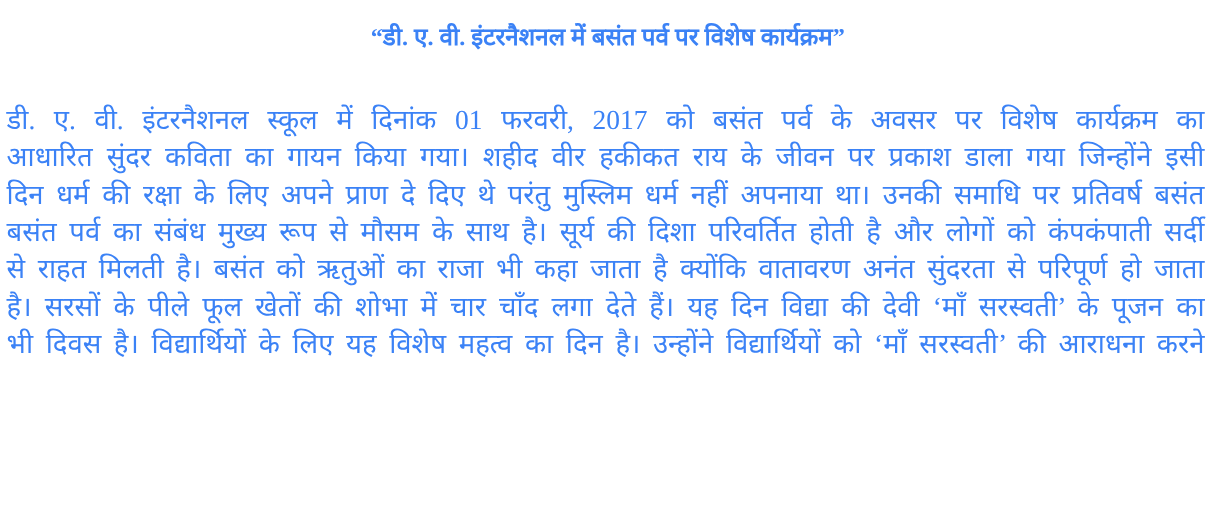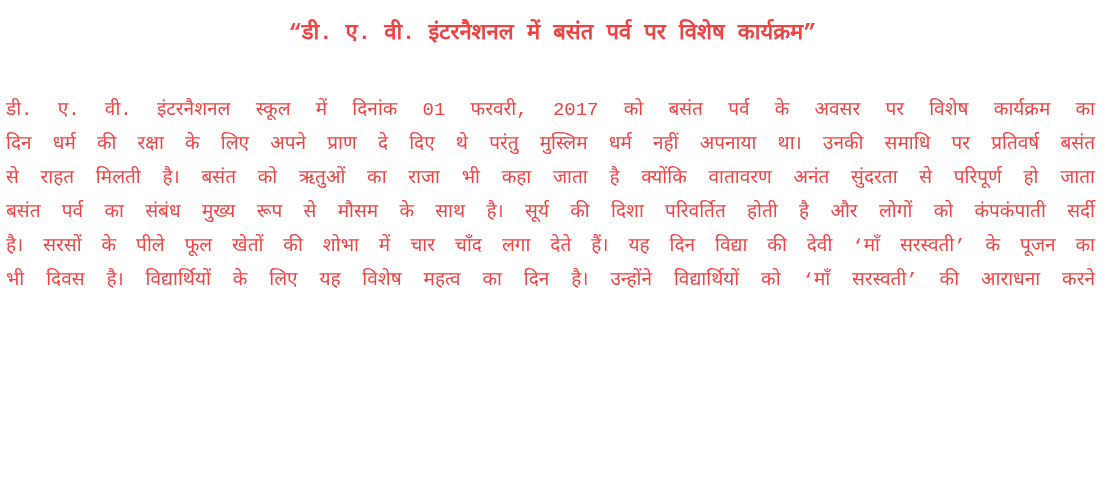--- a/index.html
+++ b/index.html
@@ -5,37 +5,37 @@
   html, body {
     margin: 0;
     padding: 0;
     background: #ffffff;
   }
   .page {
     position: relative;
     width: 1105px;
     height: 482px;
     background: #ffffff;
-    color: #ef4444;
-    font-family: Liberation Mono, monospace;
+    color: #3b82f6;
+    font-family: Liberation Serif, serif;
     overflow: hidden;
     box-sizing: border-box;
   }
   .doc-title {
     margin: 0;
     padding-top: 19px;
     text-align: center;
     font-size: 22px;
     font-weight: bold;
     line-height: 30px;
     letter-spacing: 0px;
   }
   .doc-body {
     margin: 44px 10px 0 6px;
-    font-size: 19px;
+    font-size: 25px;
   }
   .doc-line {
     line-height: 34px;
     text-align: justify;
     text-align-last: justify;
     -moz-text-align-last: justify;
     word-spacing: 1px;
   }
   .doc-line.last {
     text-align-last: left;
@@ -43,19 +43,20 @@
   }
 </style>
 </head>
 <body>
 
 <div class="page">
   <h1 class="doc-title">“डी. ए. वी. इंटरनैशनल में बसंत पर्व पर विशेष कार्यक्रम”</h1>
 
   <div class="doc-body">
     <div class="doc-line">डी. ए. वी. इंटरनैशनल स्कूल में दिनांक  01  फरवरी,  2017  को बसंत पर्व के अवसर पर विशेष कार्यक्रम का</div>
+    <div class="doc-line">आधारित सुंदर कविता का गायन किया गया। शहीद वीर हकीकत राय के जीवन पर प्रकाश डाला गया जिन्होंने इसी</div>
     <div class="doc-line">दिन धर्म की रक्षा के लिए अपने प्राण दे दिए थे परंतु मुस्लिम धर्म नहीं अपनाया था। उनकी समाधि पर प्रतिवर्ष बसंत</div>
+    <div class="doc-line">बसंत पर्व का संबंध मुख्य रूप से मौसम के साथ है। सूर्य की दिशा परिवर्तित होती है और लोगों को कंपकंपाती सर्दी</div>
     <div class="doc-line">से राहत मिलती है। बसंत को ऋतुओं का राजा भी कहा जाता है क्योंकि वातावरण अनंत सुंदरता से परिपूर्ण हो जाता</div>
-    <div class="doc-line">बसंत पर्व का संबंध मुख्य रूप से मौसम के साथ है। सूर्य की दिशा परिवर्तित होती है और लोगों को कंपकंपाती सर्दी</div>
     <div class="doc-line">है। सरसों के पीले फूल खेतों की शोभा में चार चाँद लगा देते हैं। यह दिन विद्या की देवी ‘माँ सरस्वती’ के पूजन का</div>
     <div class="doc-line">भी दिवस है। विद्यार्थियों के लिए यह विशेष महत्व का दिन है। उन्होंने विद्यार्थियों को ‘माँ सरस्वती’ की आराधना करने</div>
   </div>
 </div>
 
 </body></html>

